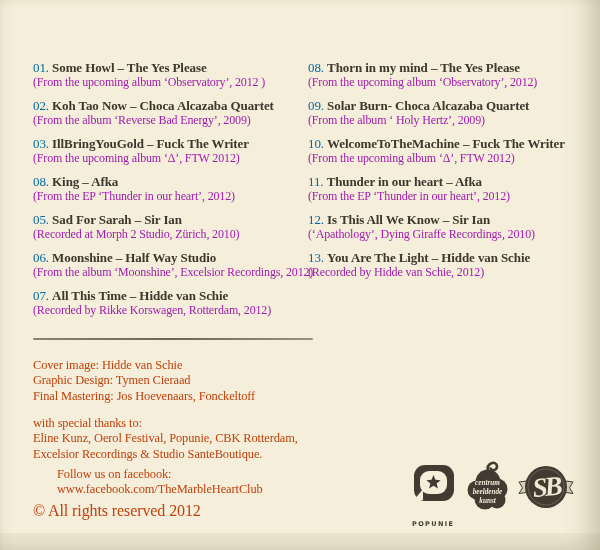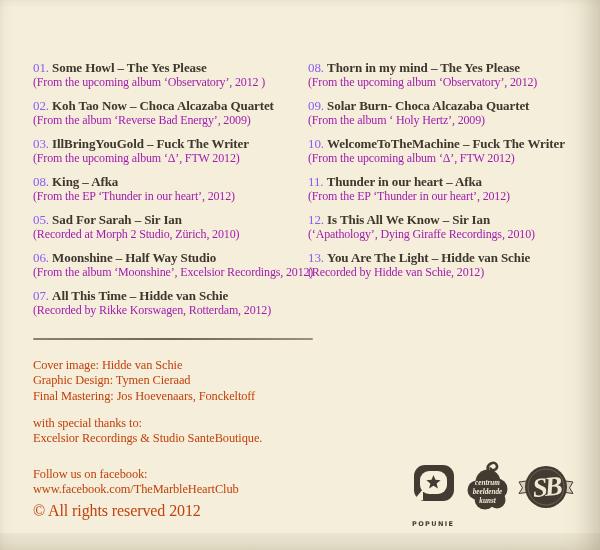--- a/index.html
+++ b/index.html
@@ -26,21 +26,21 @@
   }
 
   
   .col { position:absolute; top:60px; }
   .col-left  { left:33px;  width:272px; }
   .col-right { left:308px; width:282px; }
   .track { margin-bottom:8px; }
   .track-title-line {
     font-size:13px; line-height:15.2px; letter-spacing:-0.1px; white-space:nowrap;
   }
-  .track-num { color:#8b5cf6; }
+  .track-num { color:#0369a1; }
   .track-title { font-weight:bold; color:#3e372d; }
   .track-note {
     font-size:12px; line-height:14.8px; letter-spacing:-0.15px;
     color:#a21caf; white-space:nowrap;
   }
 
   
   .divider {
     position:absolute; left:33px; top:338px; width:280px; height:2px;
     background:linear-gradient(to right, #8a8170, #6e6556 50%, #9a9180);
@@ -48,21 +48,21 @@
   }
 
   
   .credits-block {
     position:absolute; left:33px;
     font-size:12.4px; line-height:15.4px; letter-spacing:-0.1px;
     color:#c2410c; white-space:nowrap;
   }
   #credits   { top:358px; }
   #thanks    { top:416px; }
-  #facebook  { top:467px; }
+  #facebook  { top:467px;margin-left:24px; }
   #copyright { top:503px; font-size:16px; }
 
   
   .logos {
     position:absolute; left:412px; top:457px;
     display:flex; align-items:flex-start; gap:8px; z-index:4;
   }
   .logo { display:flex; flex-direction:column; align-items:flex-start; }
   .logo-popunie { margin-top:7px;gap:16px; }
   .logo-sb { margin-top:5px; }
@@ -139,20 +139,21 @@
   <div class="divider"></div>
 
   <div id="credits" class="credits-block">
     <div>Cover image: Hidde van Schie</div>
     <div>Graphic Design: Tymen Cieraad</div>
     <div>Final Mastering: Jos Hoevenaars, Fonckeltoff</div>
   </div>
 
   <div id="thanks" class="credits-block">
     <div>with special thanks to:</div>
+    <div>Eline Kunz, Oerol Festival, Popunie, CBK Rotterdam,</div>
     <div>Excelsior Recordings &amp; Studio SanteBoutique.</div>
   </div>
 
   <div id="facebook" class="credits-block">
     <div>Follow us on facebook:</div>
     <div>www.facebook.com/TheMarbleHeartClub</div>
   </div>
 
   <div id="copyright" class="credits-block">© All rights reserved 2012</div>
 

